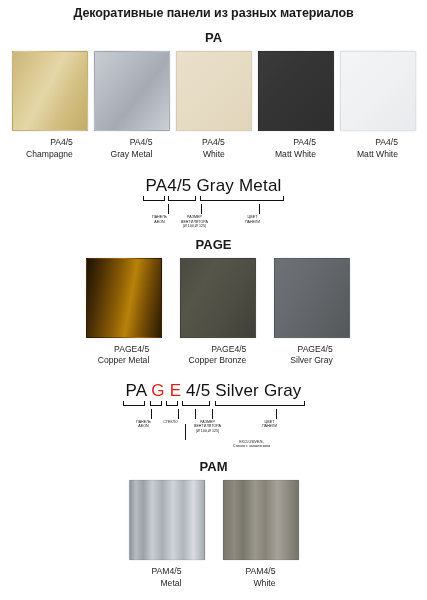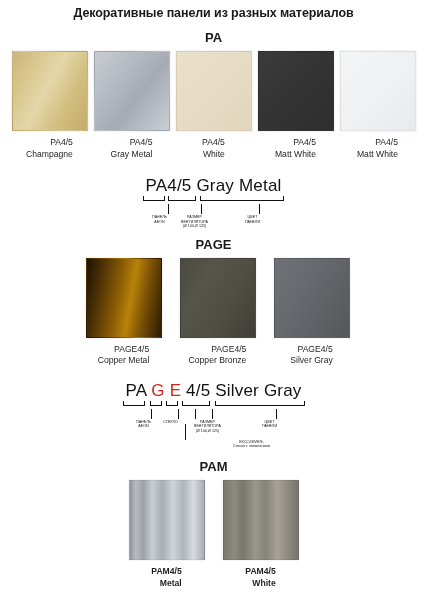--- a/index.html
+++ b/index.html
@@ -303,21 +303,21 @@
     <div class="exclusive-stem" style="margin-left:185px;"></div>
     <div class="exclusive-block" style="margin-left:76px;">
       <div>EXCLUSIVE/S,</div>
       <div>Стекло с напылением</div>
     </div>
   </div>
 </div>
 
 <div class="section-heading" style="margin-top:10px;">PAM</div>
 
-<div class="swatch-row" style="gap:18px;font-weight:bold;">
+<div class="swatch-row" style="gap:18px;">
   <div class="swatch-cell">
     <div class="swatch fill-chrome" style="width:76px;height:80px;"></div>
     <div class="swatch-label">
       <div>PAM4/5</div>
       <div>Metal</div>
     </div>
   </div>
   <div class="swatch-cell">
     <div class="swatch fill-pam-gray" style="width:76px;height:80px;"></div>
     <div class="swatch-label">

